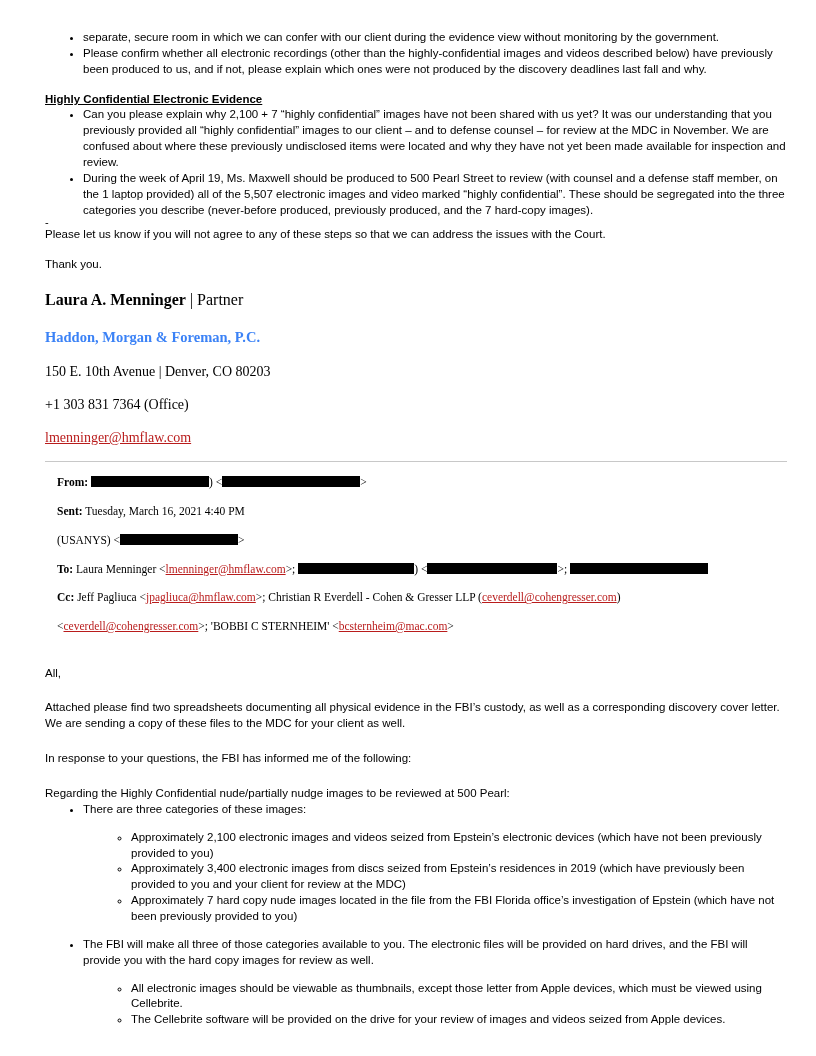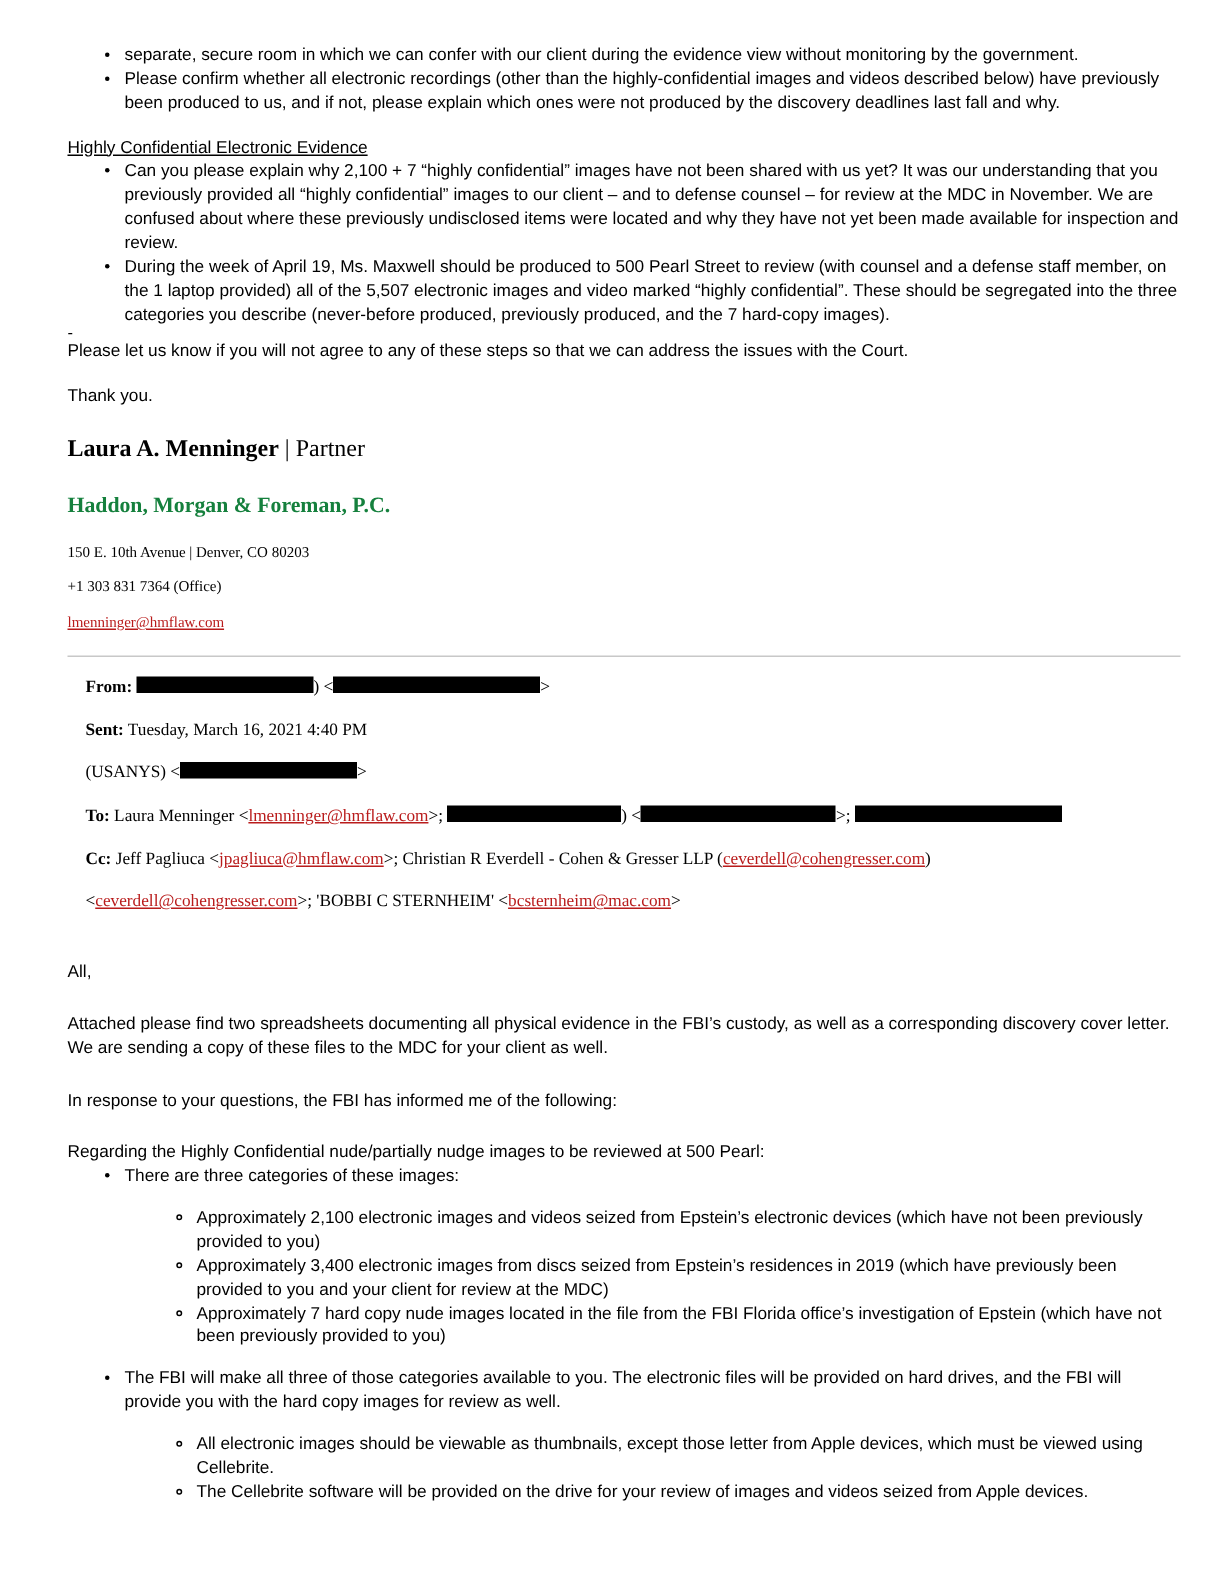--- a/index.html
+++ b/index.html
@@ -39,35 +39,36 @@
     padding: 0;
   }
   .para {
     margin: 0;
   }
   .gap-md { height: 14px; }
   .gap-lg { height: 19px; }
   .underline-head {
     text-decoration: underline;
     margin: 0;
+    font-weight: bold;
   }
   .sig-name {
     font-family: "Liberation Serif", serif;
     font-size: 16px;
   }
   .sig-name b { font-weight: bold; }
   .sig-firm {
     font-family: "Liberation Serif", serif;
     font-size: 14.5px;
     font-weight: bold;
-    color: #15803d;
+    color: #3b82f6;
   }
   .sig-line {
     font-family: "Liberation Serif", serif;
-    font-size: 10px;
+    font-size: 14px;
   }
   a.link {
     color: #b91c1c;
     text-decoration: underline;
   }
   hr.divider {
     border: none;
     border-top: 1px solid #c8c8c8;
     margin: 14px 0 9px 0;
   }

